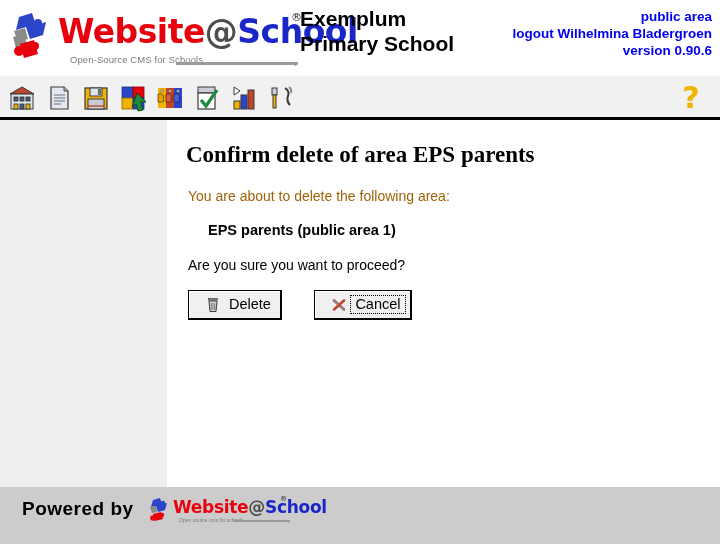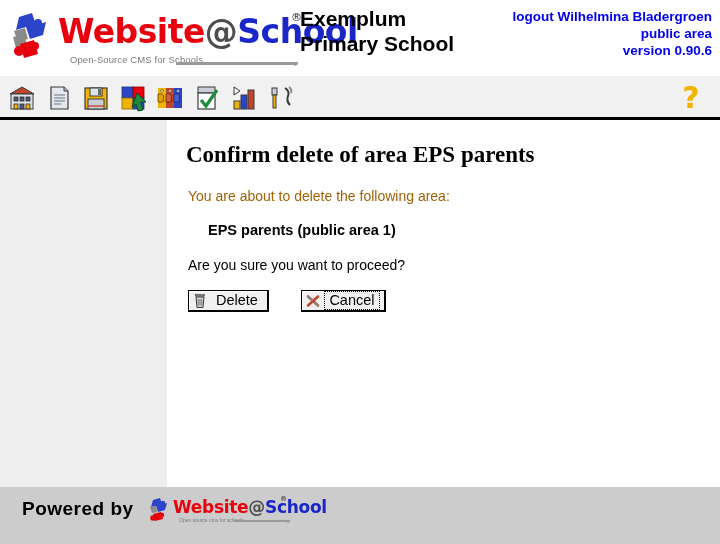--- a/index.html
+++ b/index.html
@@ -194,22 +194,22 @@
   
   .btn-row {
     position: absolute;
     left: 21px;
     top: 170px;
     height: 24px;
   }
   .btn {
     display: inline-flex;
     align-items: center;
-    height: 22px;
-    padding: 0 4px 0 3px;
+    height: 30px;
+    padding: 0 4px 0 16px;
     background: #f0f0f0;
     border: 1px solid #000000;
     border-right-width: 2px;
     border-bottom-width: 2px;
     box-sizing: border-box;
     font-family: "Liberation Sans", sans-serif;
     font-size: 14.5px;
     color: #000000;
     cursor: pointer;
     vertical-align: top;
@@ -325,22 +325,22 @@
       <div class="logo-tagline">Open-Source CMS for Schools</div>
       <div class="logo-underline"></div>
     </div>
 
     <div class="school-title">
       <div>Exemplum</div>
       <div>Primary School</div>
     </div>
 
     <div class="session-info">
+      <div>public area</div>
       <div>logout Wilhelmina Bladergroen</div>
-      <div>public area</div>
       <div>version 0.90.6</div>
     </div>
   </div>
 
   <div class="toolbar">
 
     <svg class="tb-icon" style="left:8px" viewBox="0 0 28 28">
       <polygon points="14,3 26,10 2,10" fill="#c0452a" stroke="#3a3a3a" stroke-width="1"></polygon>
       <rect x="3" y="10" width="22" height="15" fill="#dfe4ea" stroke="#3a3a3a" stroke-width="1"></rect>
       <rect x="6" y="13" width="4" height="4" fill="#4a5a78" stroke="#2b2b2b" stroke-width="0.8"></rect>

